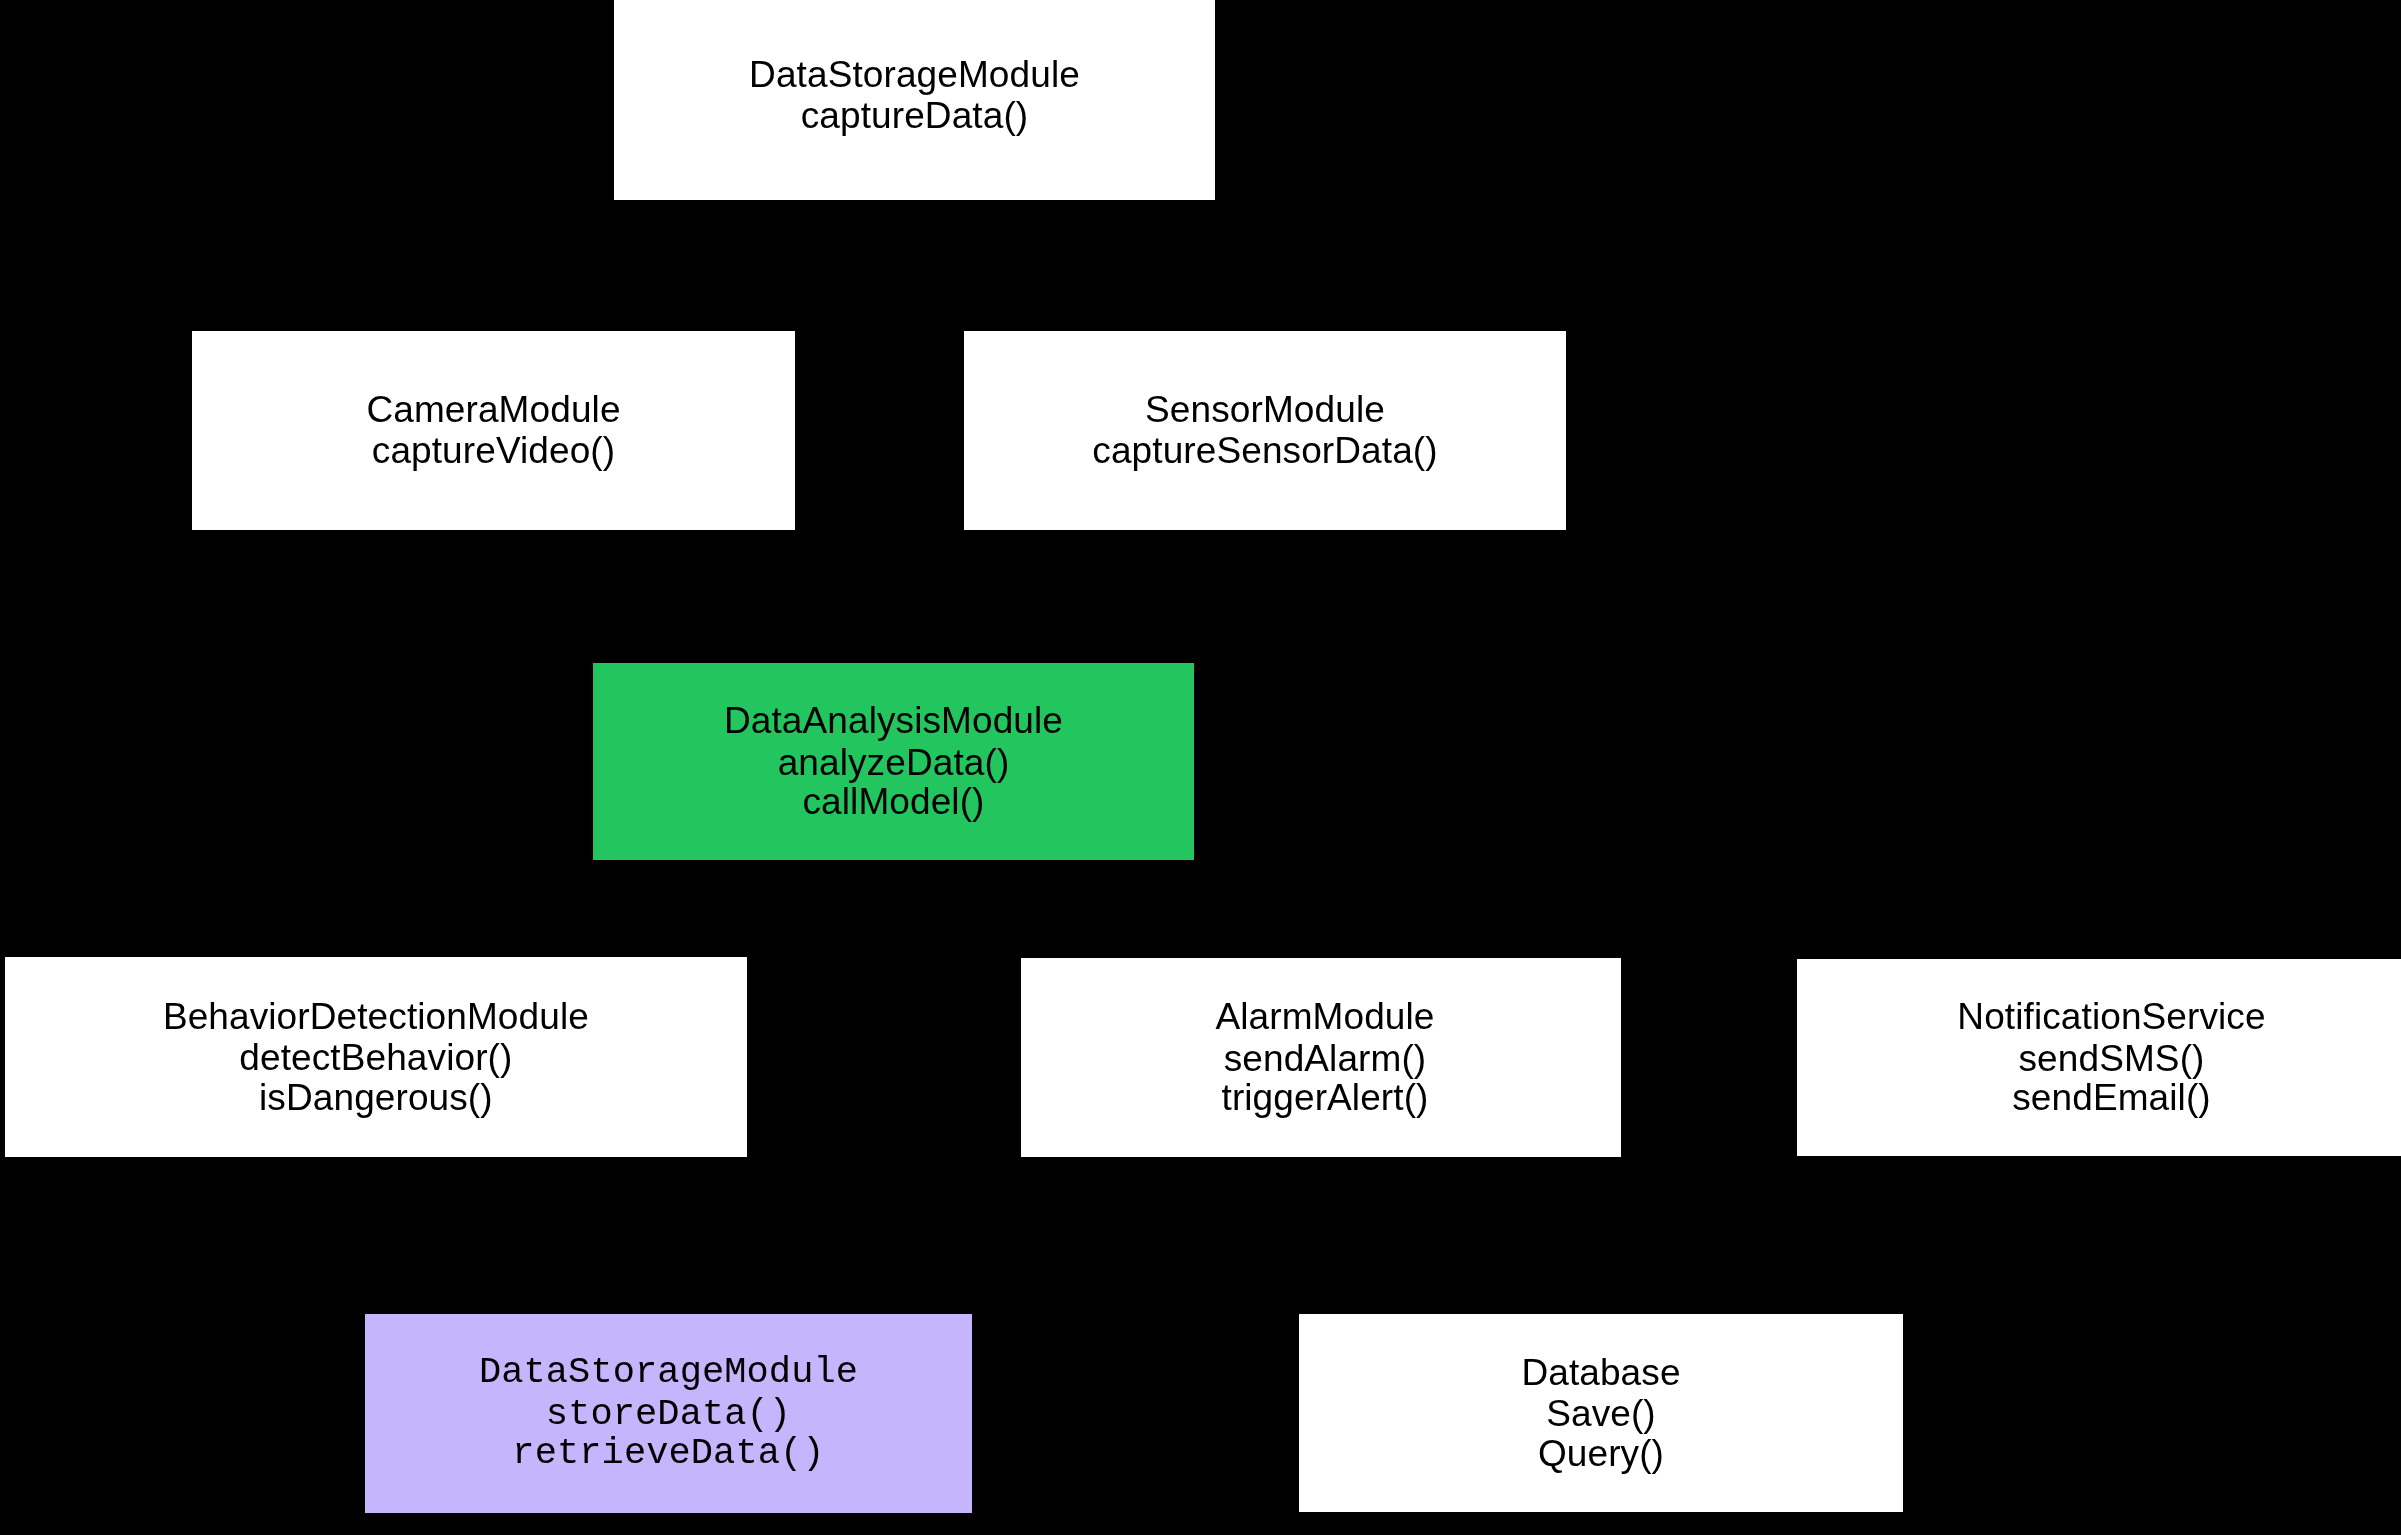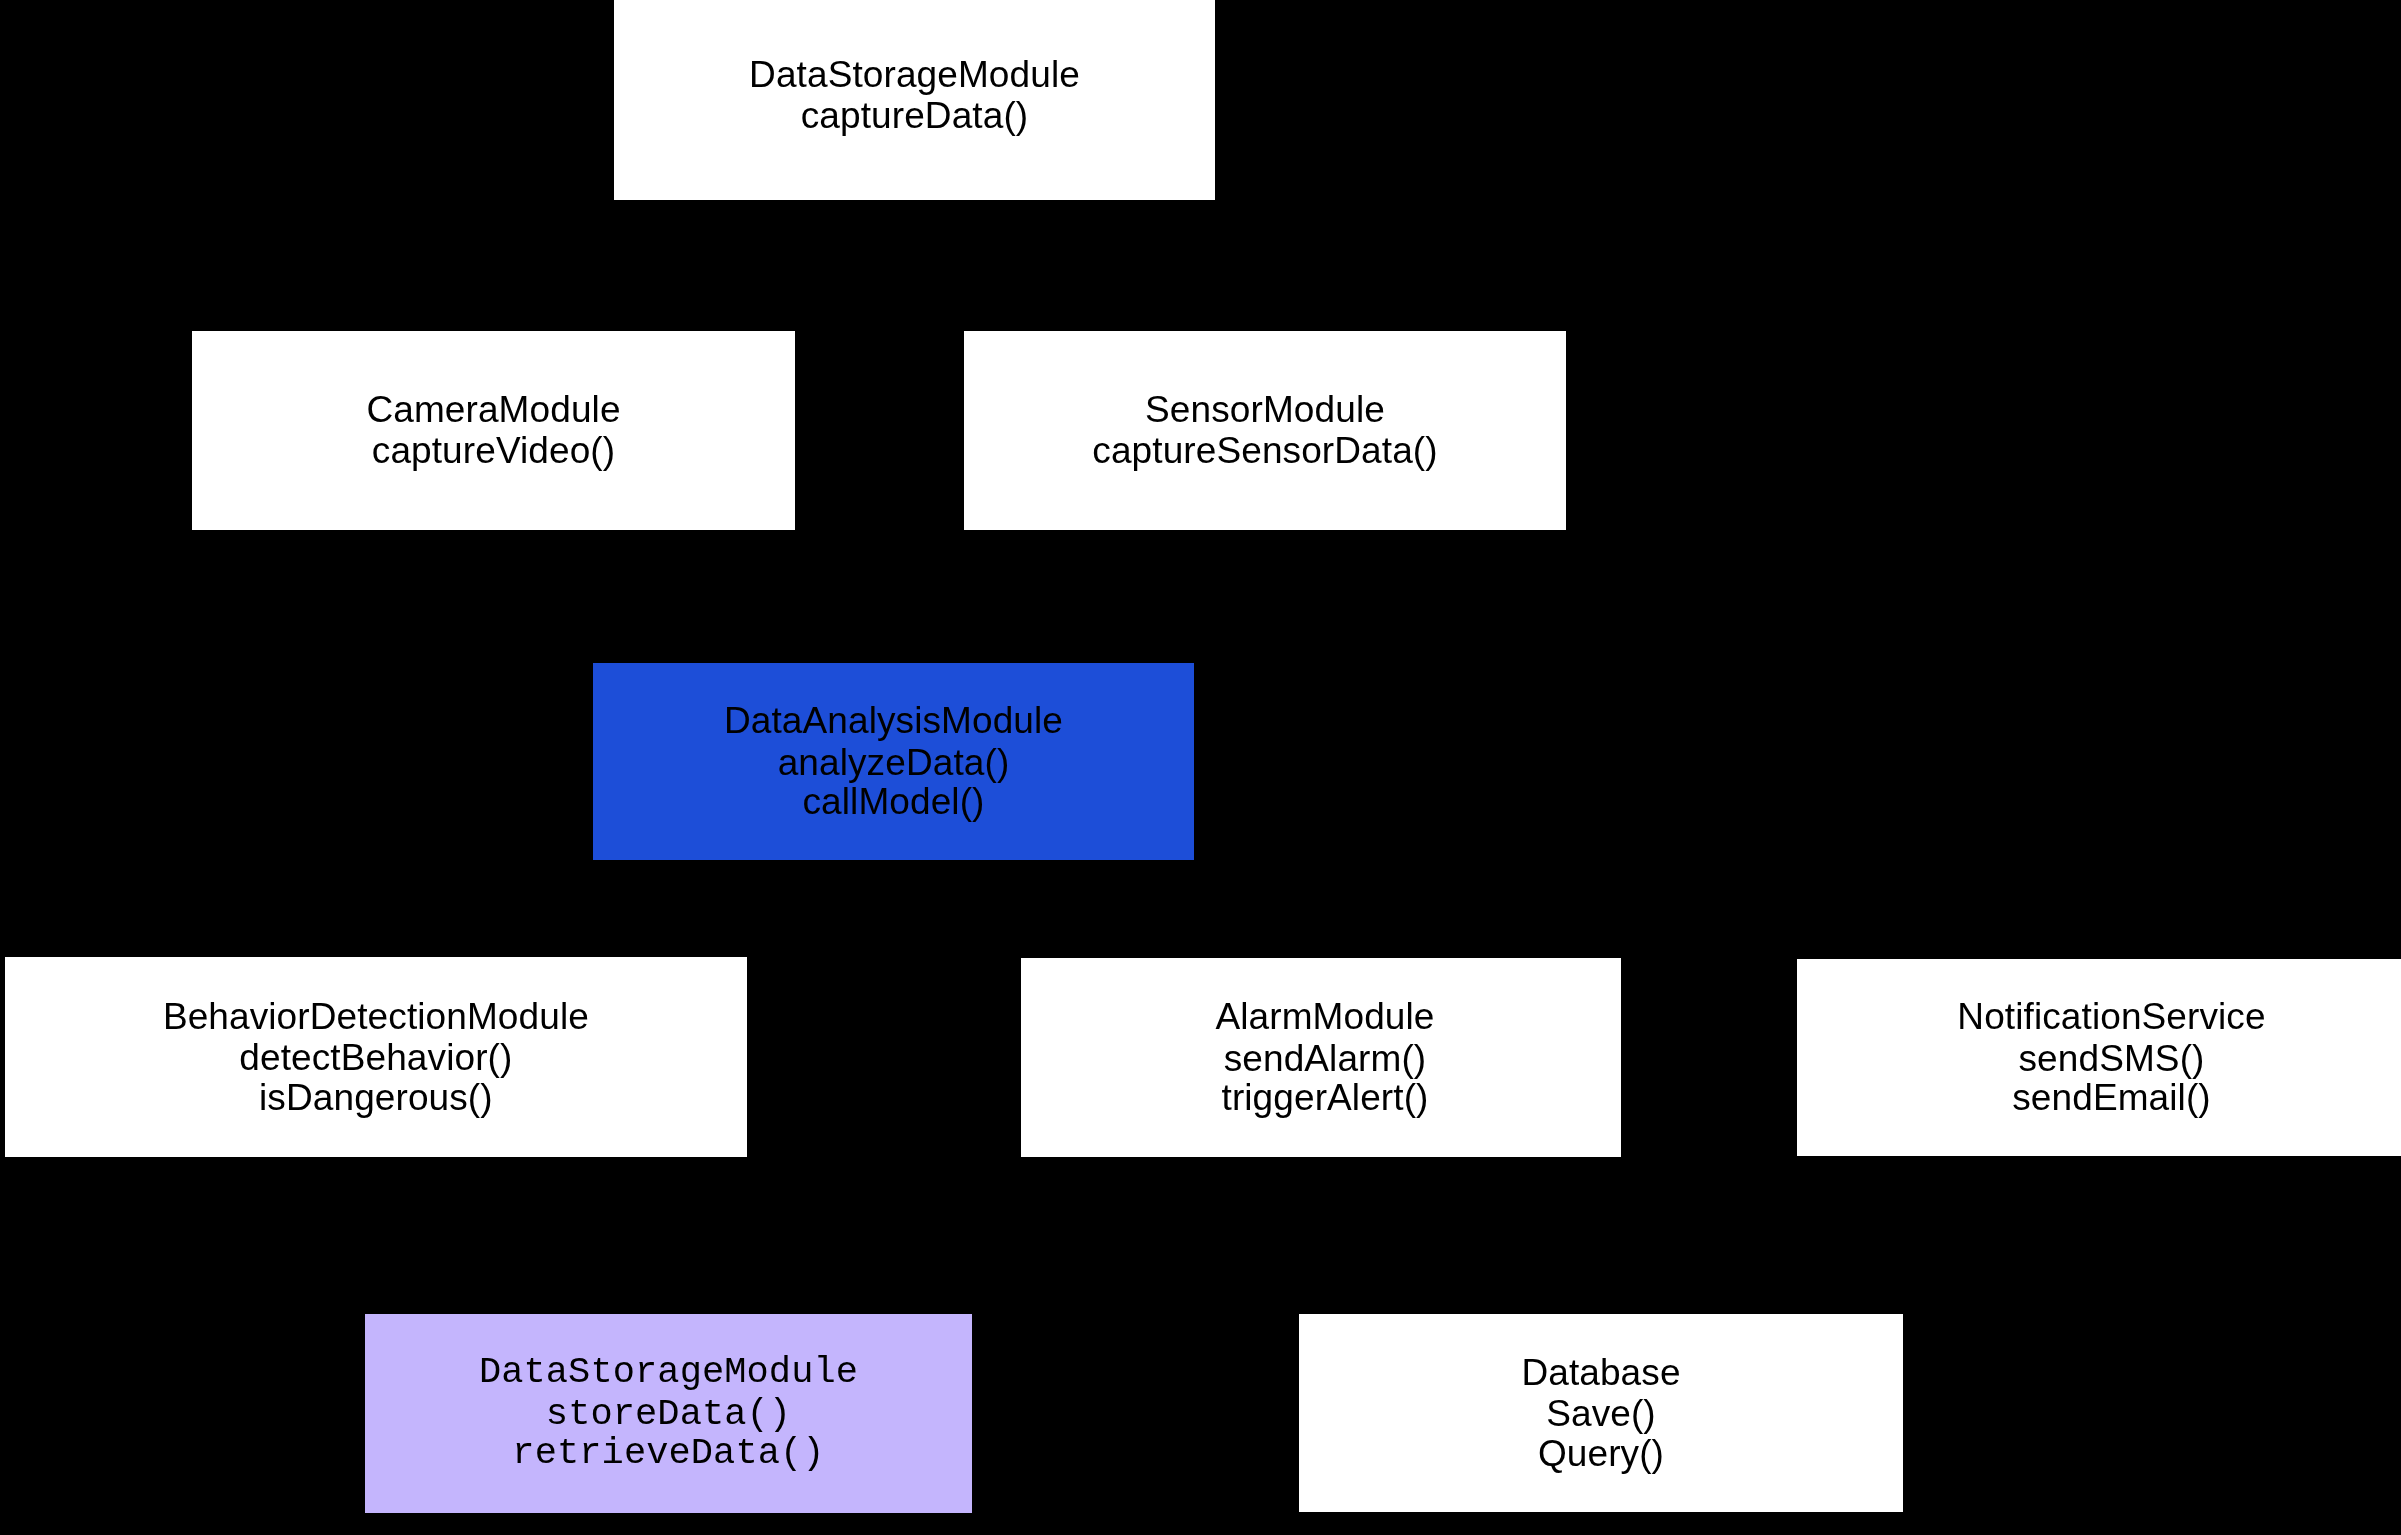--- a/index.html
+++ b/index.html
@@ -80,21 +80,21 @@
         <span class="line op">captureData()</span>
       </div>
       <div class="node" style="left: 192px; top: 331px; width: 603px; height: 199px; background: rgb(255, 255, 255);">
         <span class="line title">CameraModule</span>
         <span class="line op">captureVideo()</span>
       </div>
       <div class="node" style="left: 964px; top: 331px; width: 602px; height: 199px; background: rgb(255, 255, 255);">
         <span class="line title">SensorModule</span>
         <span class="line op">captureSensorData()</span>
       </div>
-      <div class="node" style="left: 593px; top: 663px; width: 601px; height: 197px; background: #1d4ed8;">
+      <div class="node" style="left: 593px; top: 663px; width: 601px; height: 197px; background: #22c55e;">
         <span class="line title">DataAnalysisModule</span>
         <span class="line op">analyzeData()</span>
         <span class="line op">callModel()</span>
       </div>
       <div class="node" style="left: 4.9px; top: 957px; width: 742px; height: 200px; background: rgb(255, 255, 255); align-items: center;">
         <span class="line title">BehaviorDetectionModule</span>
         <span class="line op">detectBehavior()</span>
         <span class="line op">isDangerous()</span>
       </div>
       <div class="node" style="left: 1021px; top: 958px; width: 600px; height: 199px; background: rgb(255, 255, 255); padding-left: 8px;">

